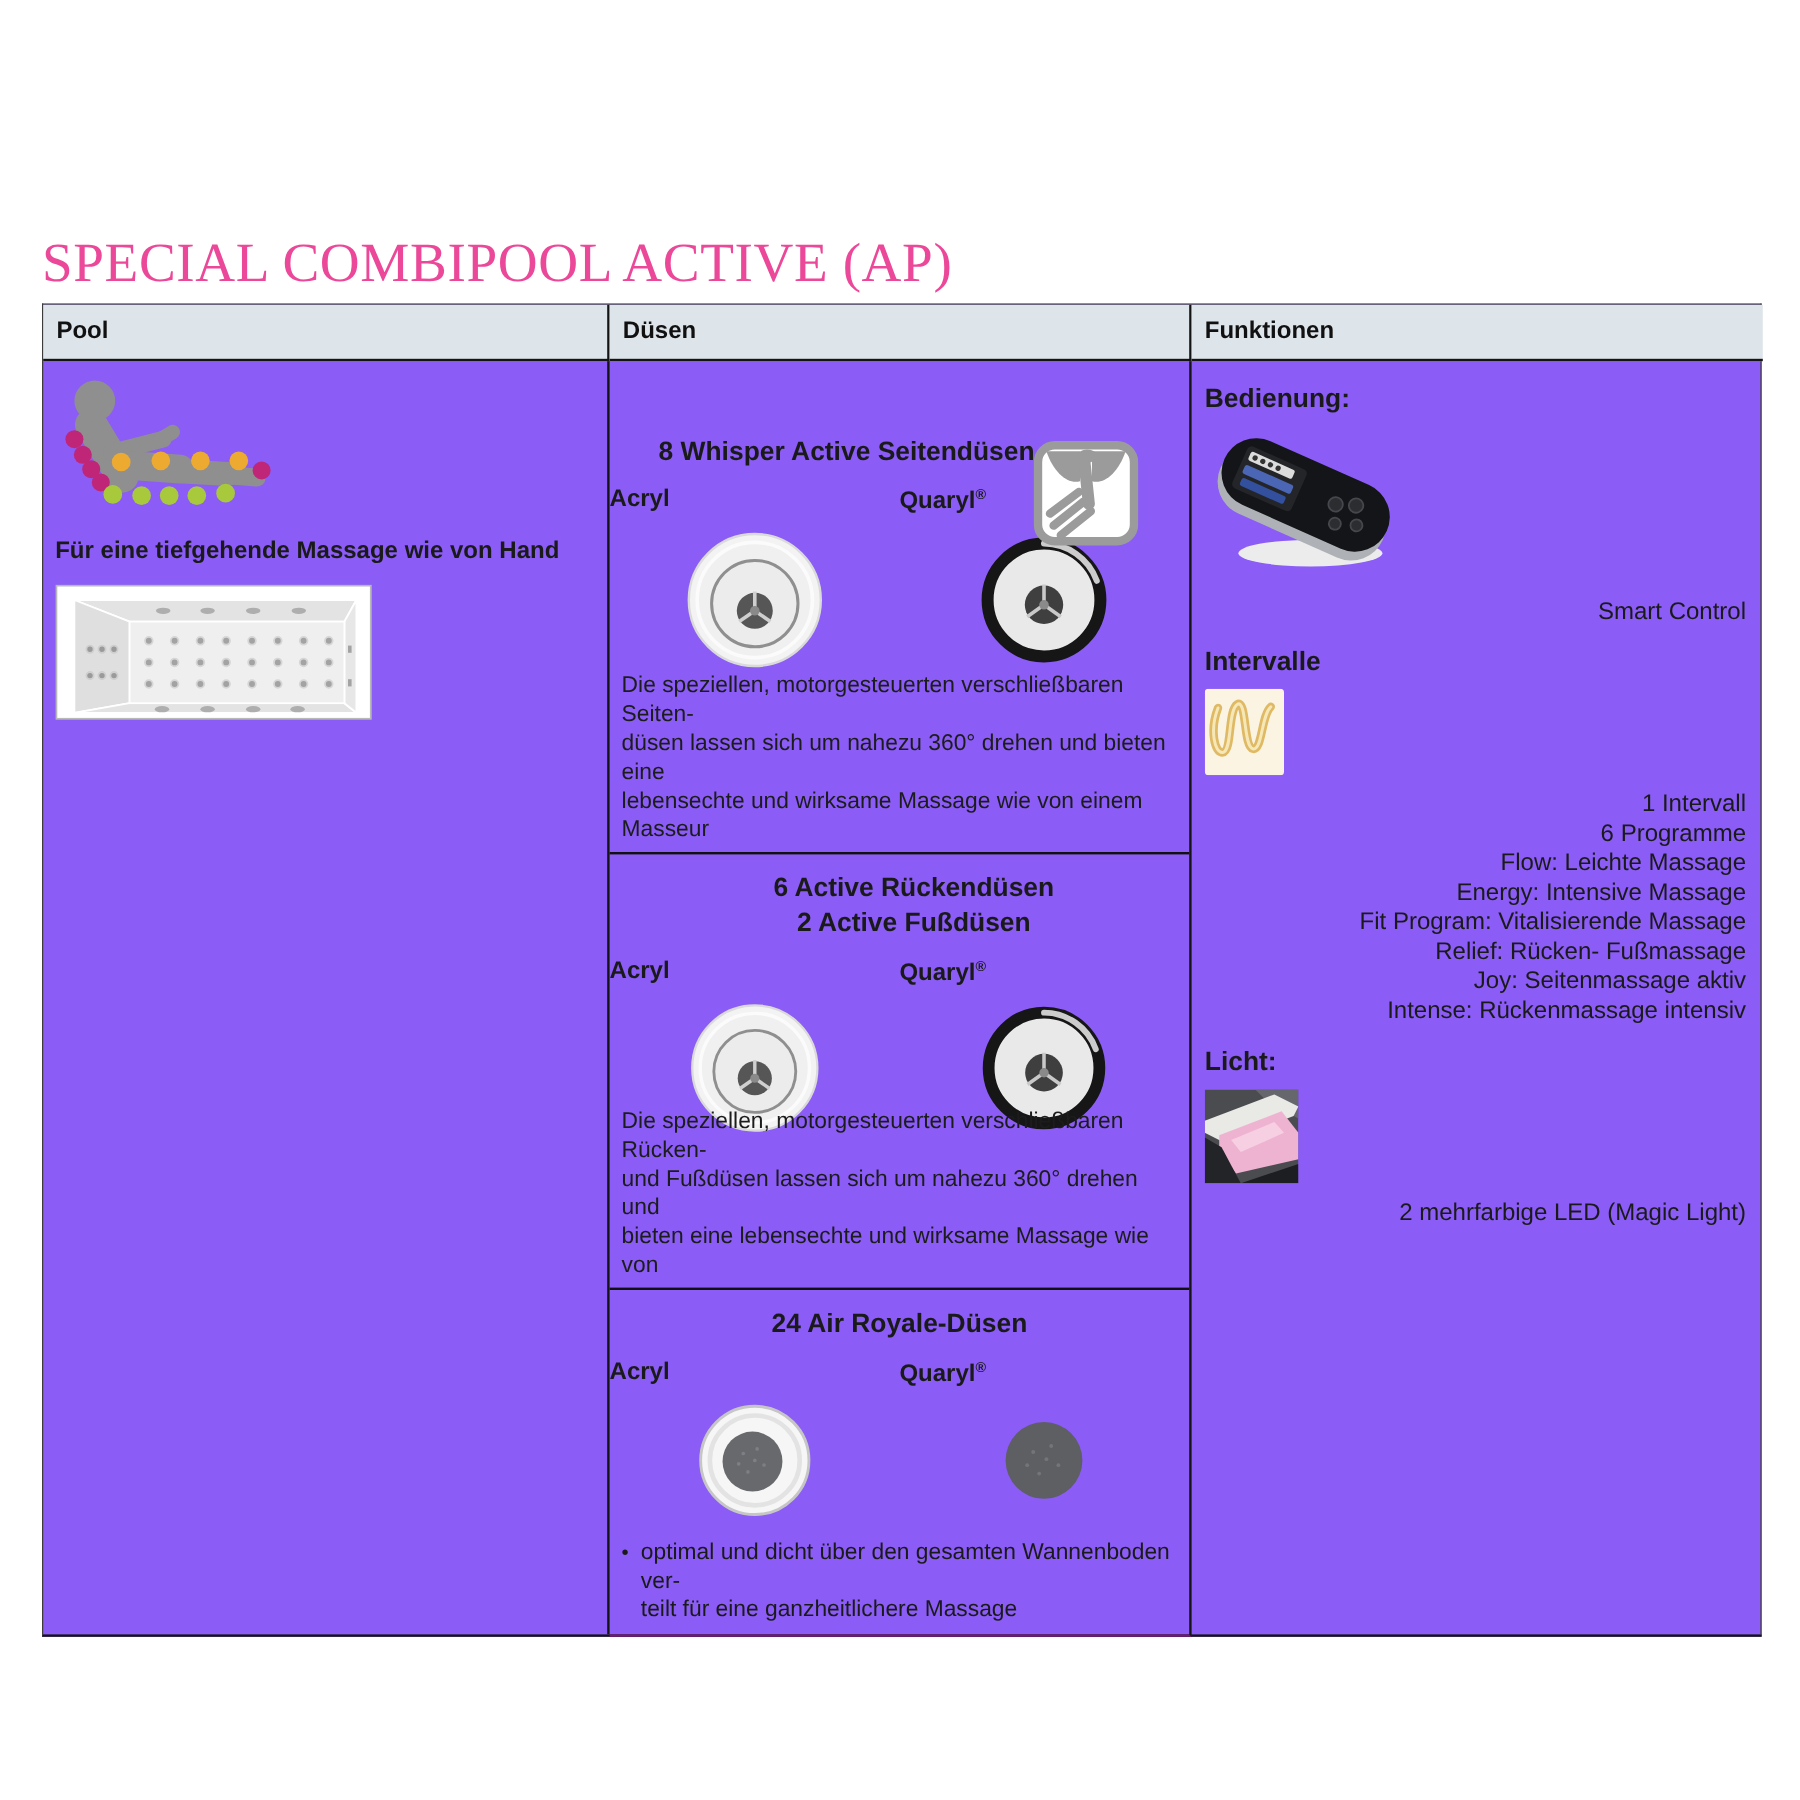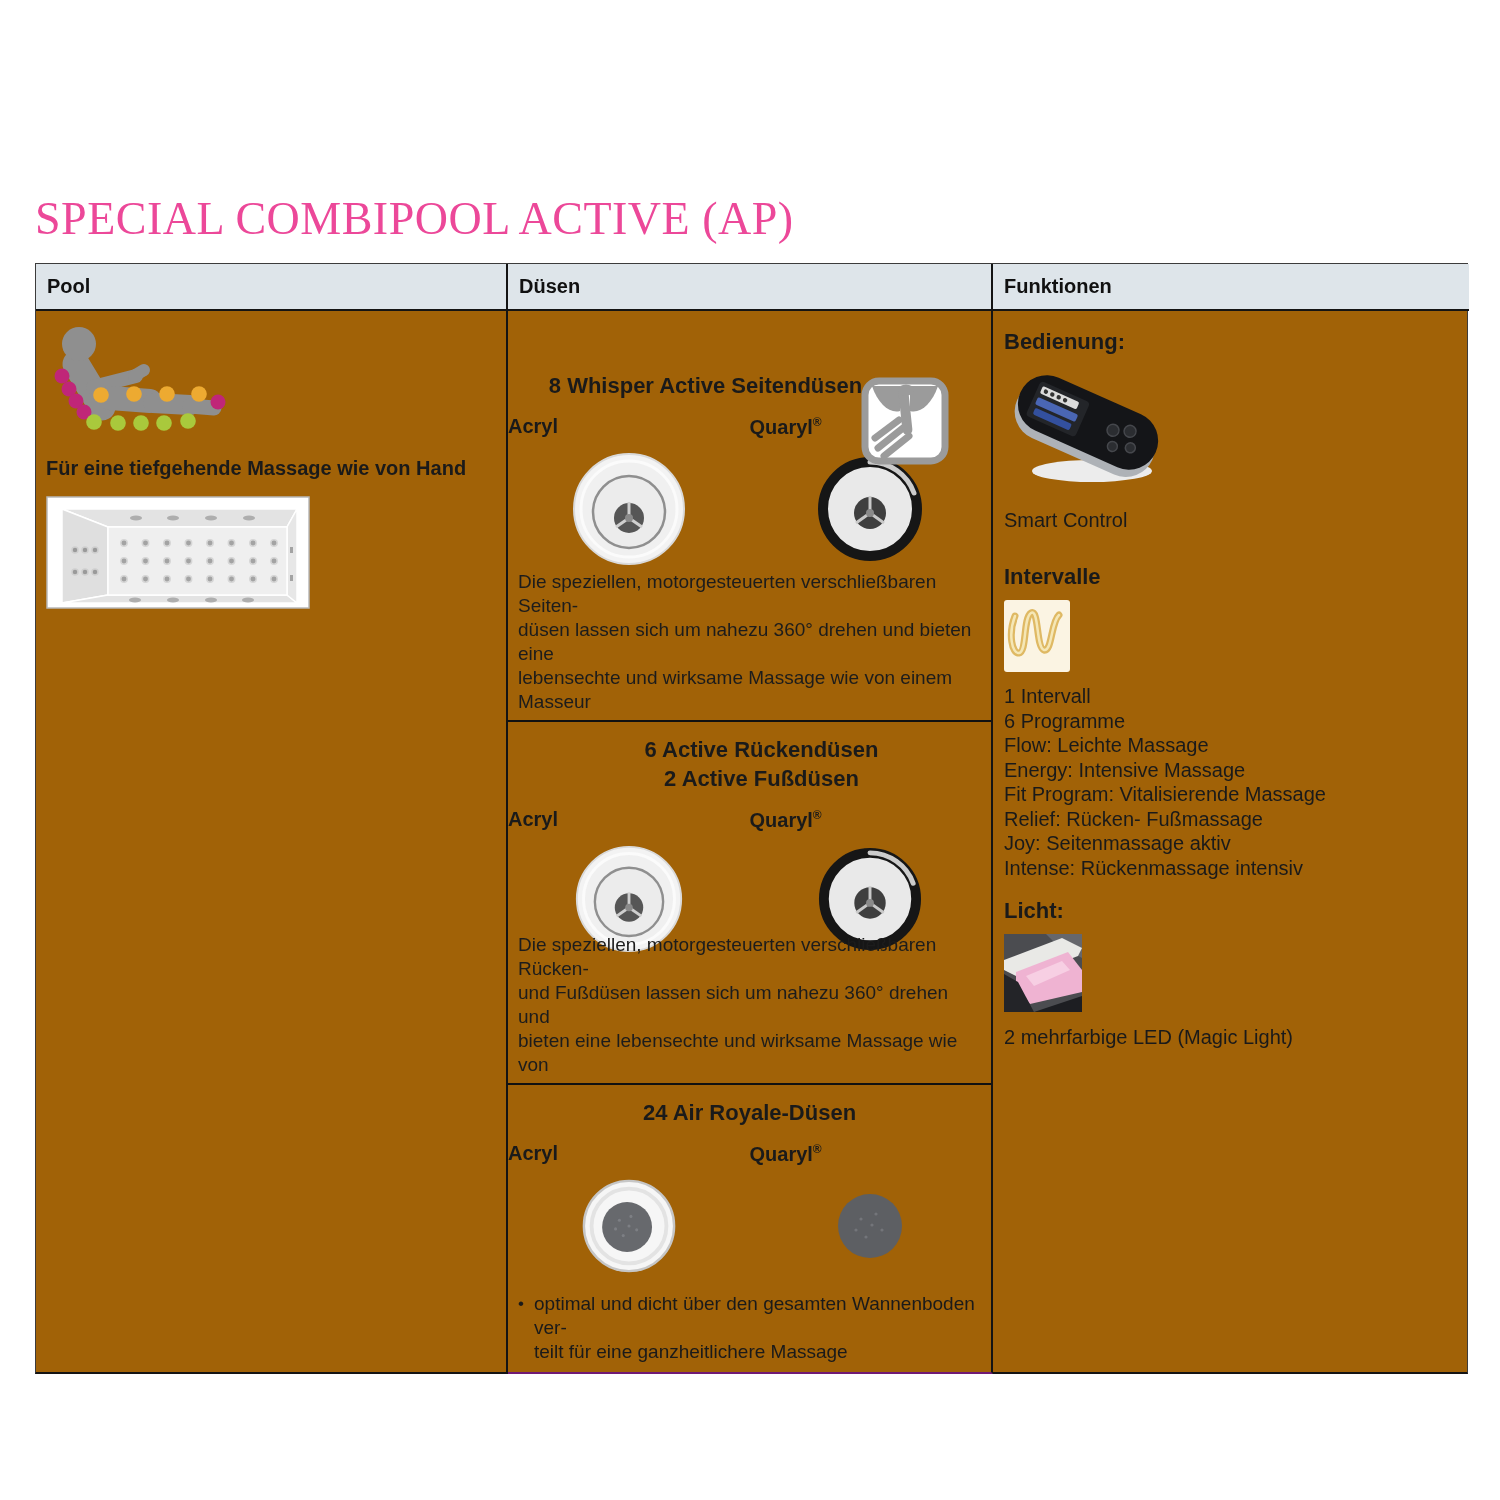--- a/index.html
+++ b/index.html
@@ -5,24 +5,24 @@
   html,body { margin:0; padding:0; background:#ffffff; }
   body { width:1500px; height:1500px; font-family:"Liberation Sans", sans-serif; color:#1a1a1a; position:relative; }
 
   .page-title {
     position:absolute; left:35px; top:192px;
     font-family:"Liberation Serif", serif; font-weight:400;
     font-size:46px; letter-spacing:0.5px; color:#ec4899; white-space:nowrap;
   }
 
   .doc-table {
-    position:absolute; left:35px; top:263px; width:1433px;
+    position:absolute; left:35px; top:253px; width:1433px;
     display:grid; grid-template-columns:472px 485px 476px;
     border:1px solid #3c3c3c; border-bottom:2px solid #141414;
-    box-sizing:border-box; background:#a16207;
+    box-sizing:border-box; background:#8b5cf6;
   }
   .hd {
     background:#dee5ea; height:47px; box-sizing:border-box;
     display:flex; align-items:center; padding-left:11px;
     font-size:20px; font-weight:bold; color:#111;
     border-bottom:2px solid #141414;
   }
   .hd.c1, .hd.c2 { border-right:2px solid #141414; }
 
   .cell { box-sizing:border-box; min-height:977px; position:relative; }
@@ -48,23 +48,23 @@
   .mats > div { flex:1; text-align:left; font-size:20px; font-weight:bold; }
   .mats sup { font-size:12px; }
   .nozzles { display:flex; margin-top:12px; align-items:center; }
   .nozzles > div { flex:1; display:flex; justify-content:center; align-items:center; }
   .sec-desc { position:absolute; left:10px; right:6px; bottom:6px; font-size:19px; line-height:24px; color:#1c1c1c; }
   .bullet-row { position:absolute; left:10px; right:6px; bottom:8px; display:flex; font-size:19px; line-height:24px; }
   .bullet-char { width:16px; flex:0 0 16px; padding-top:0px; font-size:17px; }
 
   
   .fn-h { font-size:22px; font-weight:bold; margin-top:6px; }
-  .fn-text { font-size:20px; }
+  .fn-text { font-size:20px;text-align:right; }
   .fn-smart { margin-top:12px; }
-  .fn-intervalle { margin-top:32px; }
+  .fn-intervalle { margin-top:16px; }
   .fn-list { margin-top:12px; line-height:24.5px; }
   .fn-licht { margin-top:18px; }
   .fn-led { margin-top:14px; }
   .img-block { display:block; margin-top:10px; }
 </style>
 </head>
 <body>
 
 <div class="page-title">SPECIAL COMBIPOOL ACTIVE (AP)</div>
 

